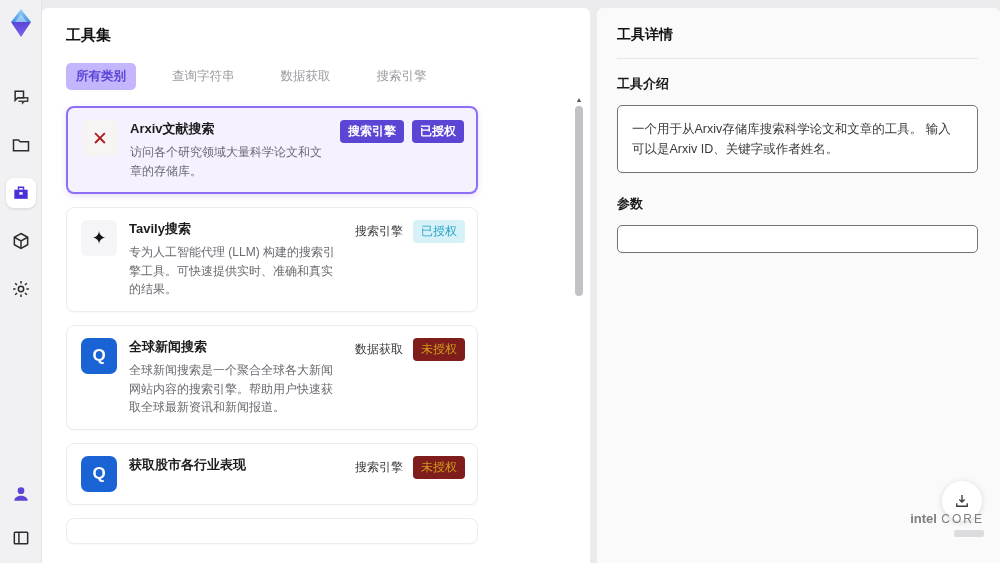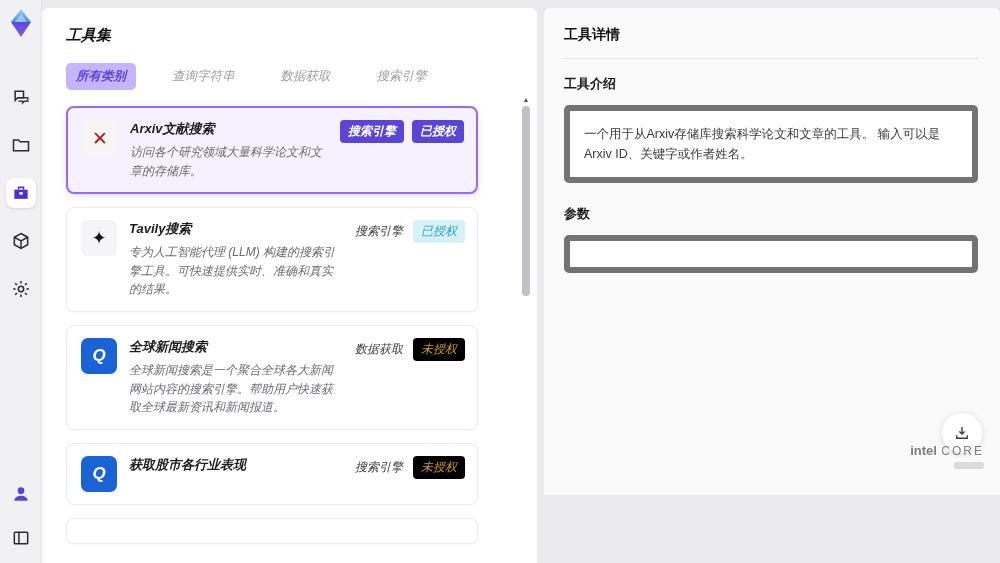--- a/index.html
+++ b/index.html
@@ -20,25 +20,25 @@
   .rail-icons { display:flex; flex-direction:column; align-items:center; gap:18px; }
   .rail-btn {
     width:30px; height:30px; display:flex; align-items:center; justify-content:center;
     border-radius:8px; color:#2c2c2c; cursor:pointer;
   }
   .rail-btn.active { background:#ffffff; box-shadow:0 1px 3px rgba(0,0,0,.12); color:#4b2fd6; }
   .rail-bottom { margin-top:auto; display:flex; flex-direction:column; align-items:center; gap:14px; }
   
   .workspace { flex:1; display:flex; padding-top:8px; gap:7px; }
   .panel-left {
-    width:495px; background:#ffffff; height:555px; position:relative;
-    padding:18px 24px 0 24px; border-radius:6px 6px 0 0; overflow:hidden;font-style:italic;
+    width:548px; background:#ffffff; height:555px; position:relative;
+    padding:18px 24px 0 24px; border-radius:6px 6px 0 0; overflow:hidden;
   }
   .panel-right {
-    flex:1; background:#fafafa; height:487px; position:relative;
+    flex:1; background:#fafafa; height:555px; position:relative;
     padding:18px 22px 0 20px; border-radius:6px 6px 0 0;
   }
   .page-title { font-size:15px; font-weight:bold; color:#111; margin-bottom:18px; }
   
   .tabs { display:flex; align-items:center; gap:26px; margin-bottom:16px; }
   .tab { font-size:12.5px; color:#9a9aa0; cursor:pointer; padding:5px 10px; border-radius:5px; }
   .tab.active { background:#c4b5fd; color:#5b45d5; font-weight:bold; }
   
   .cards { width:412px; }
   .card {
@@ -59,31 +59,31 @@
   .card-icon.star  { color:#141414; background:#f5f5f7; font-size:18px; }
   .card-icon.bluesq{ background:#1a63d4; color:#ffffff; font-size:17px; border-radius:7px; }
   .card-body { flex:1; min-width:0; }
   .card-title { font-size:13px; font-weight:bold; color:#1c1c1e; margin-bottom:5px; }
   .card-desc { font-size:12px; color:#6a6a70; line-height:1.55; }
   .card-badges { flex:0 0 auto; display:flex; gap:8px; align-items:flex-start; white-space:nowrap; }
   .badge { font-size:12px; padding:3px 8px; border-radius:4px; }
   .badge.cat-plain { color:#3c3c40; padding:3px 2px; }
   .badge.purple { background:#5b45d5; color:#ffffff; font-weight:bold; }
   .badge.auth { background:#d7f1f8; color:#2aa3c8; }
-  .badge.unauth { background:#000000; color:#cf9c18; }
+  .badge.unauth { background:#7f1d1d; color:#cf9c18; }
   
   .scrollbar { position:absolute; top:88px; right:6px; width:10px; height:460px; }
   .scroll-arrow { width:10px; height:8px; font-size:7px; line-height:8px; color:#555; text-align:center; cursor:pointer; }
   .scroll-arrow.down { position:absolute; bottom:-14px; }
   .scroll-thumb { width:8px; height:190px; background:#c2c2c6; border-radius:4px; margin:2px auto 0 auto; cursor:pointer; }
   
   .detail-title { font-size:14px; font-weight:bold; color:#111; padding-bottom:14px; border-bottom:1px solid #e7e7e9; margin-bottom:16px; }
   .section-head { font-size:13px; font-weight:bold; color:#1a1a1c; margin-bottom:12px; }
   .detail-box {
-    background:#ffffff; border:6px solid #737373; border-radius:5px;
+    background:#ffffff; border:1px solid #737373; border-radius:5px;
     padding:13px 14px; margin-bottom:22px; box-shadow:0 1px 2px rgba(0,0,0,.02);
   }
   .intro-text { font-size:12.5px; color:#3a3a3e; line-height:1.6; }
   .param-line { display:flex; align-items:baseline; gap:7px; margin-bottom:9px; }
   .param-name { font-size:13px; font-weight:bold; color:#1c1c1e; }
   .param-type { font-size:11px; color:#9a9aa0; }
   .param-required { font-size:11px; color:#e24a4a; }
   .param-desc { font-size:12px; color:#55555a; }
   
   .download-fab {

